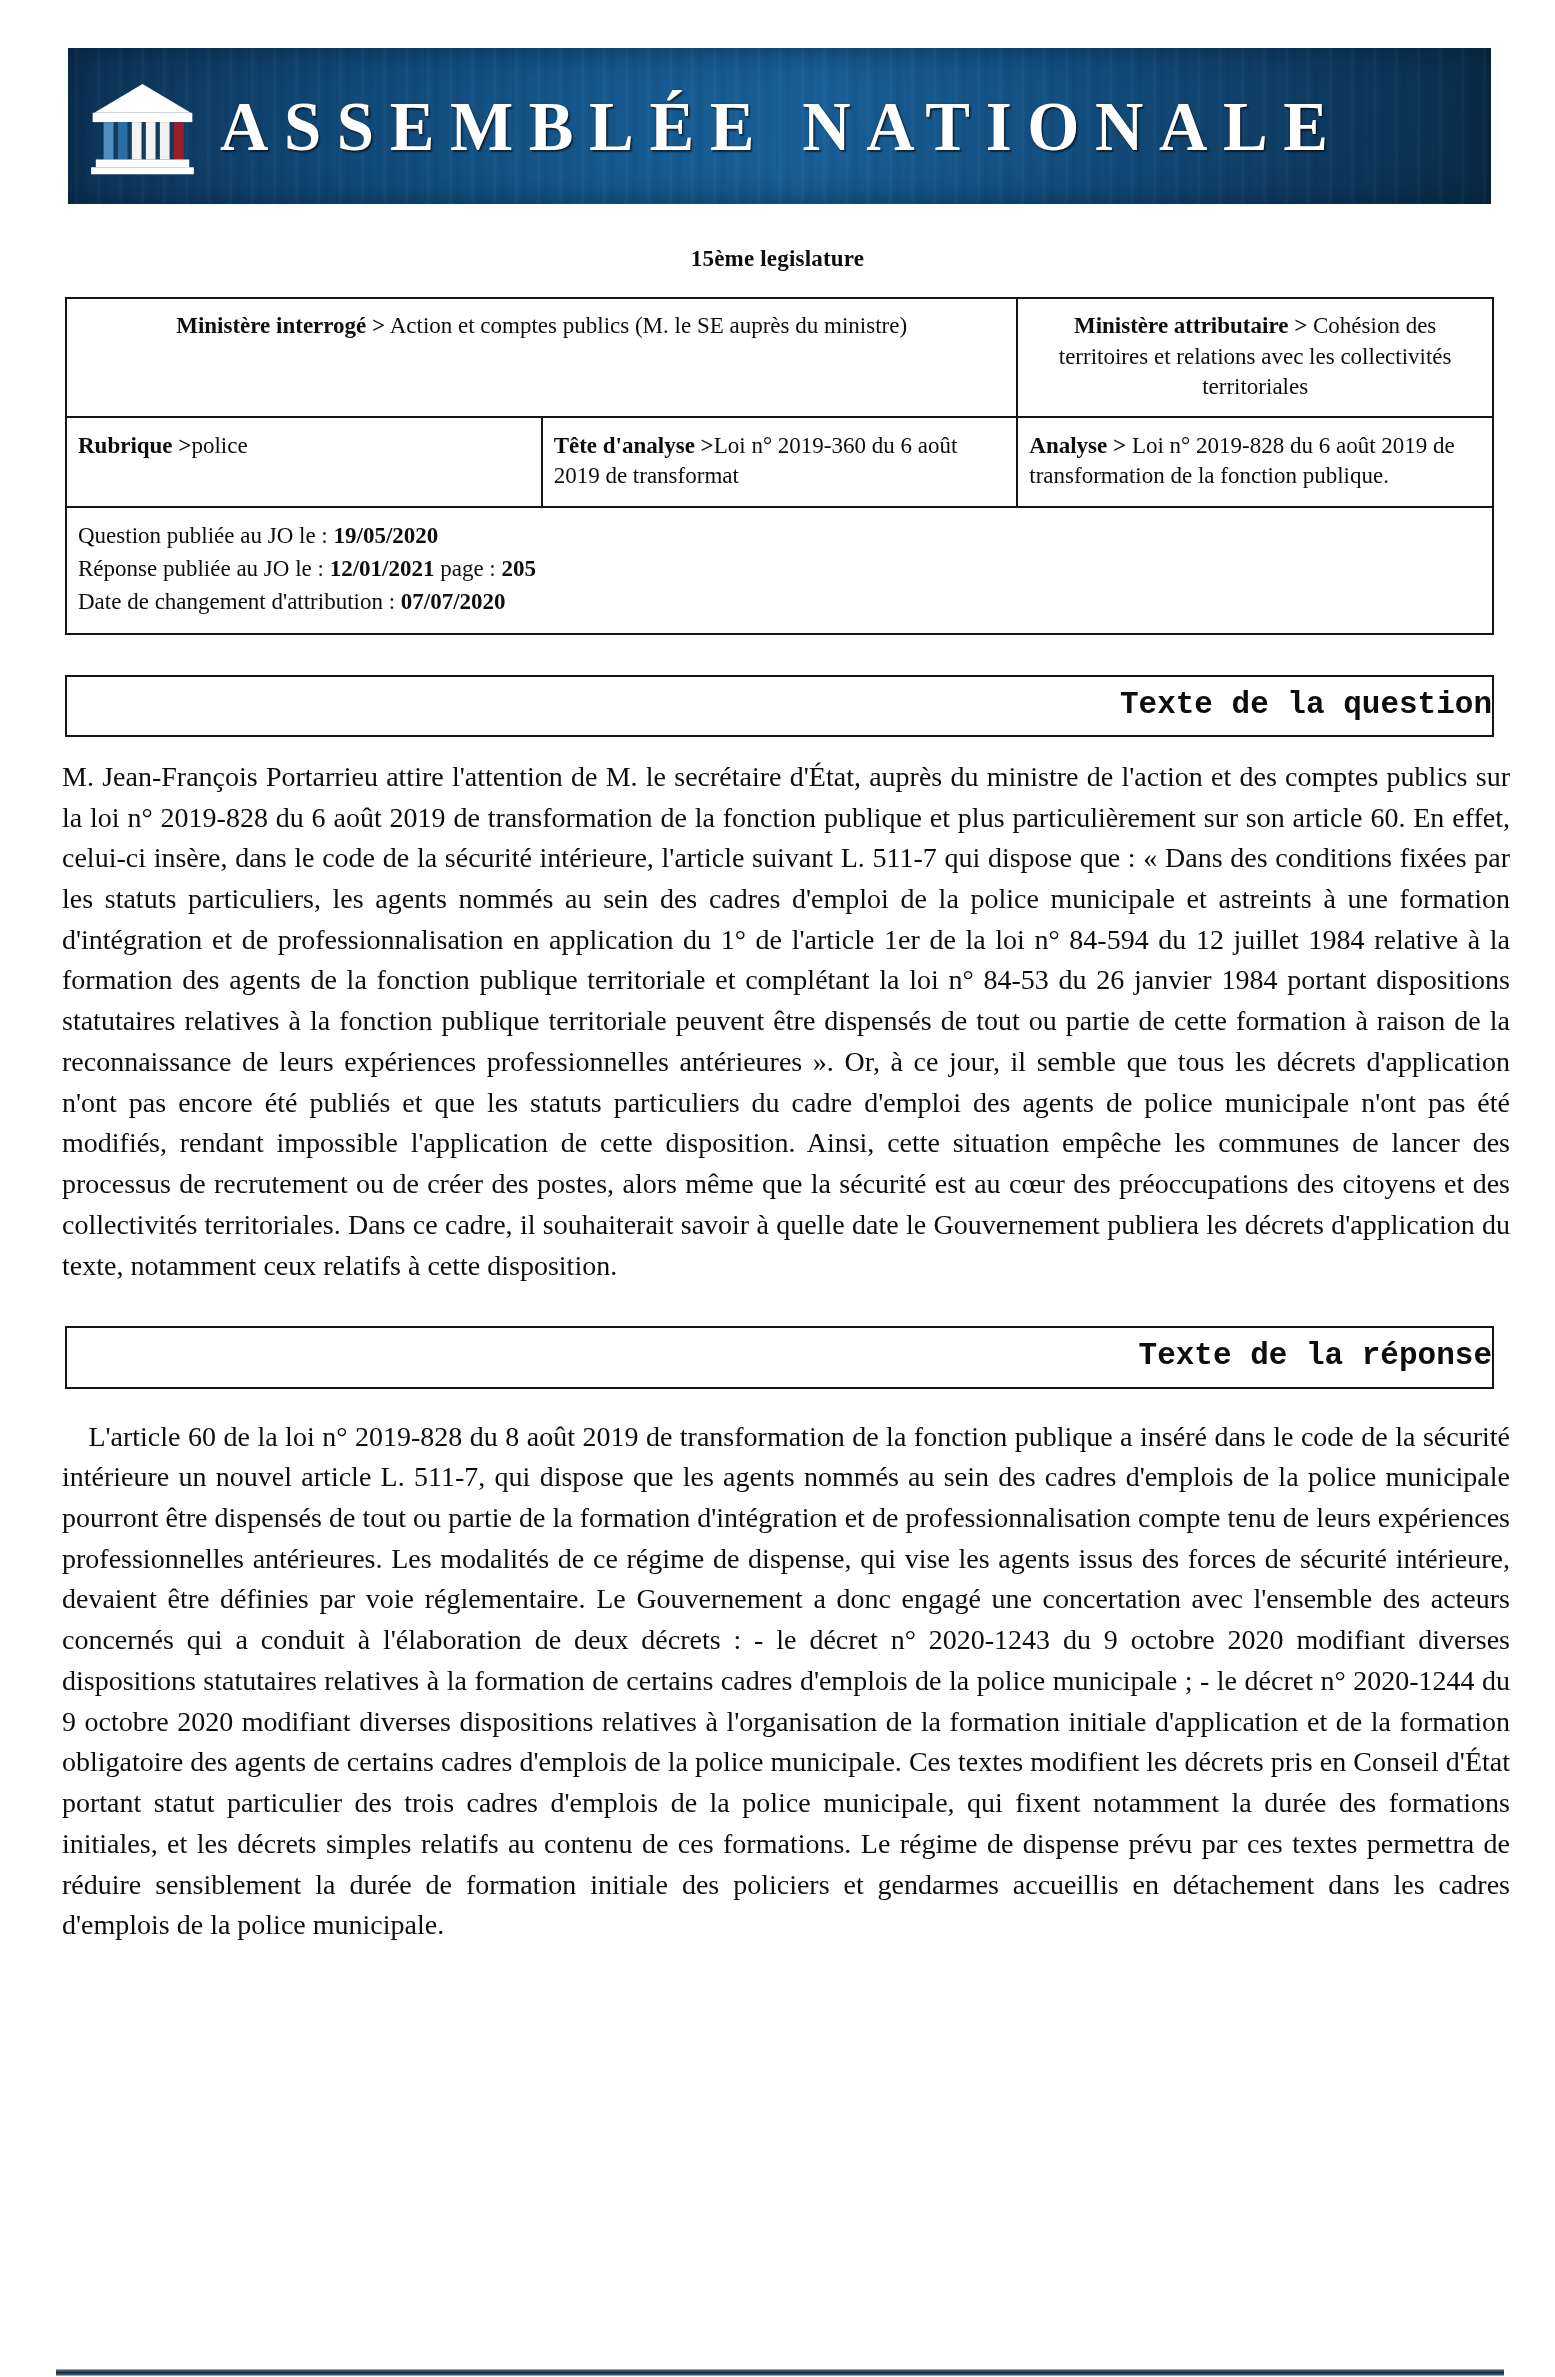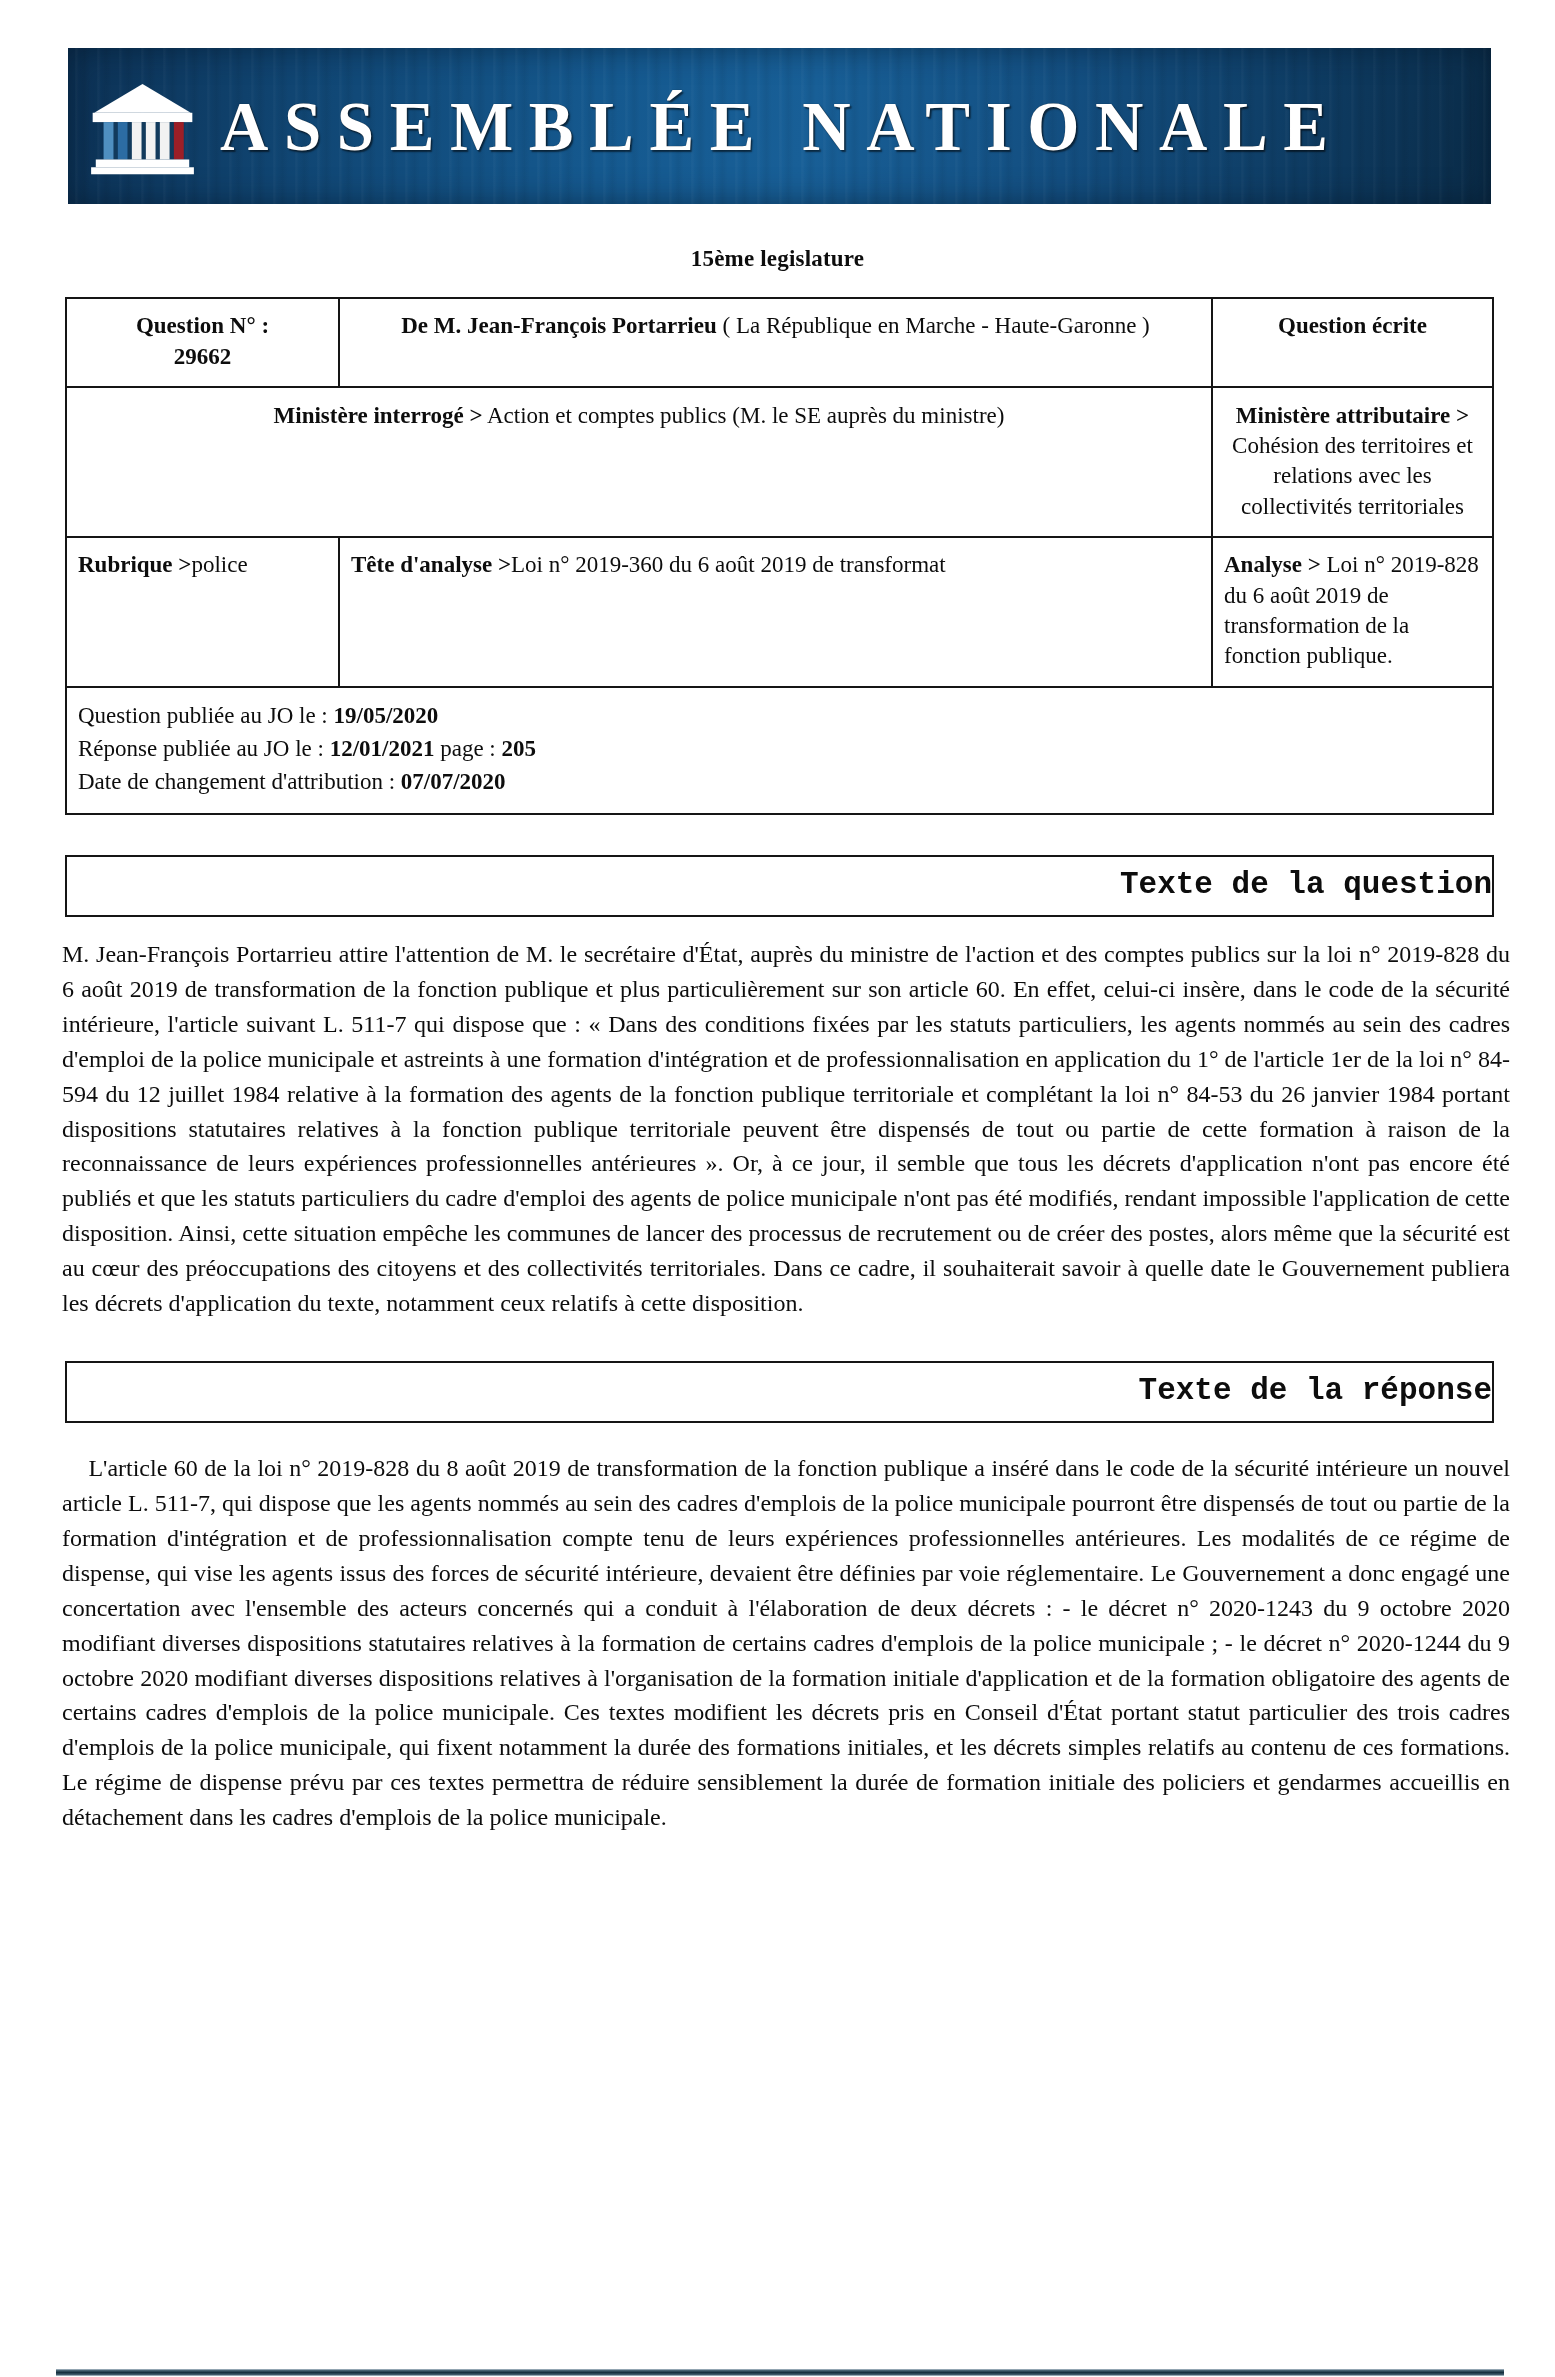--- a/index.html
+++ b/index.html
@@ -143,21 +143,21 @@
     font-size: 31px;
     font-weight: 700;
     padding: 10px 0 13.2px 0;
     font-family: Liberation Mono, monospace;
   }
 
   
   .body-text {
     width: 1448px;
     margin: 20px 0 0 62px;
-    font-size: 24px;
+    font-size: 28px;
     line-height: 1.455;
     text-align: justify;
     text-justify: inter-word;
     hyphens: none;
   }
   .body-text.indented { text-indent: 26.4px; }
   .body-text.resp { margin-top: 28px; }
 
   
   .footer-rule {
@@ -203,32 +203,20 @@
         </div>
         <div class="banner-title">ASSEMBLÉE NATIONALE</div>
       </div>
     </div>
   </div>
 
   <div class="legislature">15ème legislature</div>
 
   <table class="meta-table">
     <tbody>
-      <tr>
-        <td class="cell-qnum ctr">
-          <span class="b">Question N° :</span><br>
-          <span class="b">29662</span>
-        </td>
-        <td class="cell-author ctr">
-          <span class="b">De </span><span class="b">M. Jean-François Portarrieu</span><span> ( La République en Marche - Haute-Garonne )</span>
-        </td>
-        <td class="cell-type ctr">
-          <span class="b">Question écrite</span>
-        </td>
-      </tr>
 
       <tr>
         <td colspan="2" class="ctr">
           <span class="b">Ministère interrogé &gt;</span><span> Action et comptes publics (M. le SE auprès du ministre)</span>
         </td>
         <td class="ctr">
           <span class="b">Ministère attributaire &gt;</span><span> Cohésion des territoires et relations avec les collectivités territoriales</span>
         </td>
       </tr>
 

